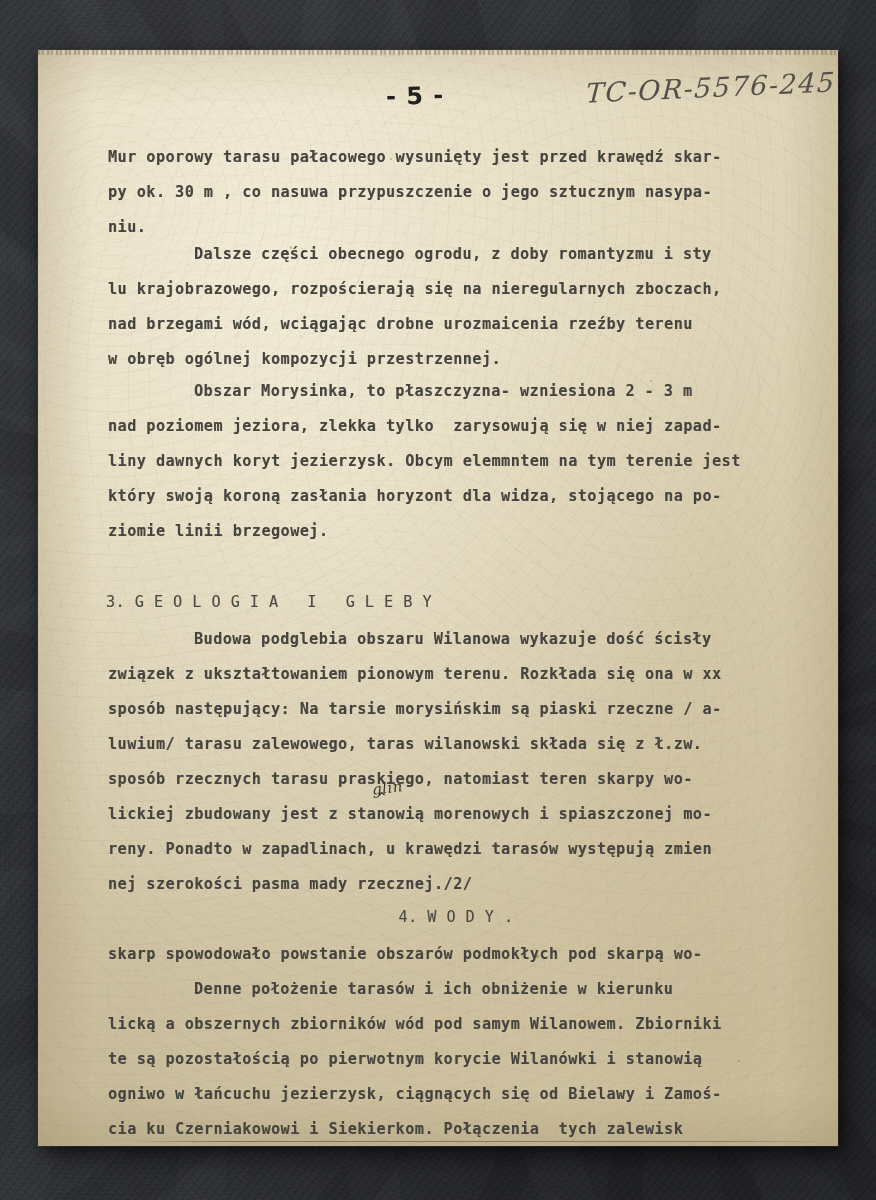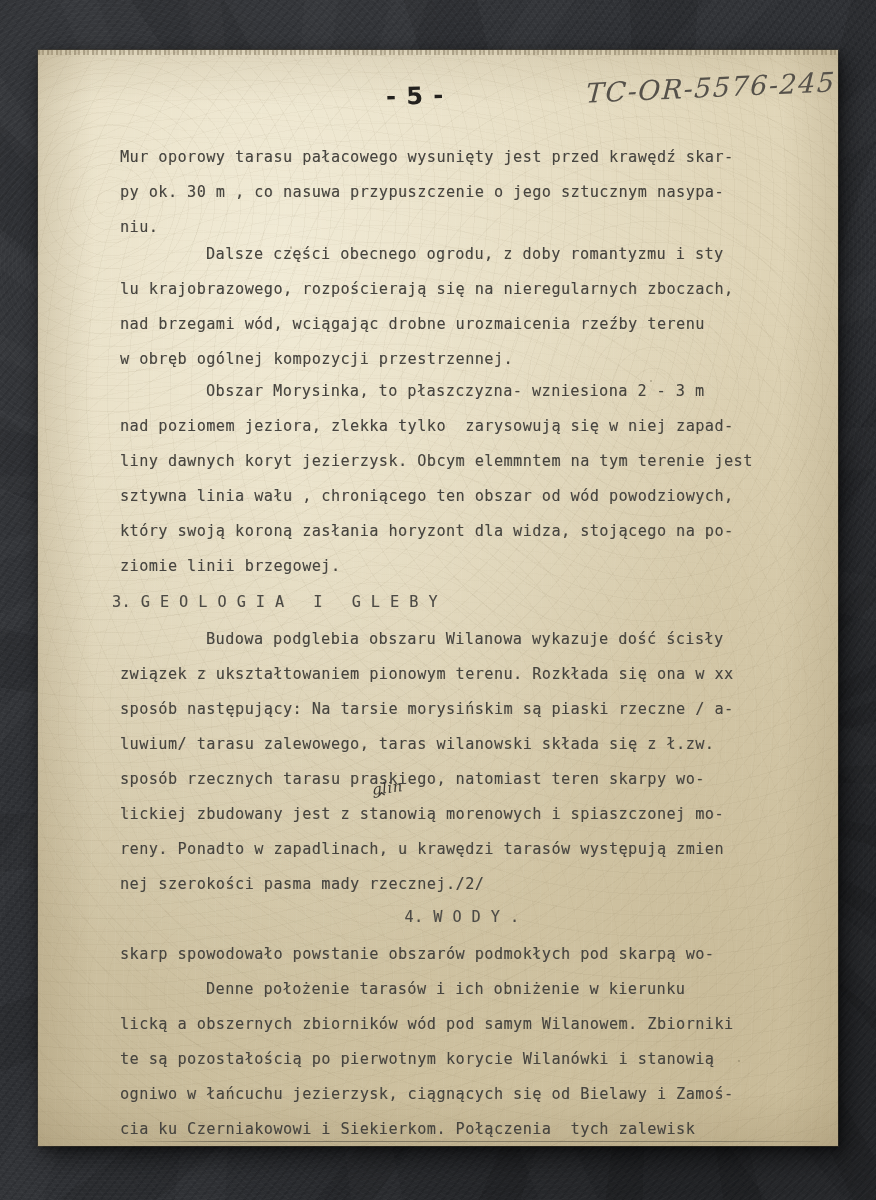--- a/index.html
+++ b/index.html
@@ -102,30 +102,30 @@
   .ref-no {
     position:absolute; left:482px; top:0px;
     font-family:"DejaVu Serif", serif;
     font-size:27px; color:#55514a;
     letter-spacing:1.5px;
     font-style:italic;
     transform:rotate(-2.6deg) skewX(-6deg);
     white-space:nowrap;
   }
 
-  .para { position:absolute; left:16px; width:700px; }
+  .para { position:absolute; left:4px; width:700px;font-weight:bold; }
   .ln {
     height:35px; line-height:35px;
     white-space:pre;
     text-shadow:0.4px 0.3px 0 rgba(70,68,63,0.32);
   }
   .ln.ind { padding-left:86px; }
 
   .heading {
-    position:absolute; left:8px; width:700px;
+    position:absolute; left:2px; width:700px;
     height:35px; line-height:35px;
     letter-spacing:0.5px;
     white-space:pre;
     color:#4c4a45;
     text-shadow:0.4px 0.3px 0 rgba(70,68,63,0.30);
   }
 
   
   .handnote {
     position:absolute;
@@ -194,21 +194,20 @@
     <div class="ln ind">Dalsze części obecnego ogrodu, z doby romantyzmu i sty</div>
     <div class="ln">lu krajobrazowego, rozpościerają się na nieregularnych zboczach,</div>
     <div class="ln">nad brzegami wód, wciągając drobne urozmaicenia rzeźby terenu</div>
     <div class="ln">w obręb ogólnej kompozycji przestrzennej.</div>
   </div>
 
   <div class="para" style="top:374px;">
     <div class="ln ind">Obszar Morysinka, to płaszczyzna- wzniesiona 2 - 3 m</div>
     <div class="ln">nad poziomem jeziora, zlekka tylko  zarysowują się w niej zapad-</div>
     <div class="ln">liny dawnych koryt jezierzysk. Obcym elemmntem na tym terenie jest</div>
-    <div class="ln">sztywna linia wału , chroniącego ten obszar od wód powodziowych,</div>
     <div class="ln">który swoją koroną zasłania horyzont dla widza, stojącego na po-</div>
     <div class="ln">ziomie linii brzegowej.</div>
   </div>
 
   <div class="heading" style="top:585px;">3. G E O L O G I A   I   G L E B Y</div>
 
   <div class="para" style="top:622px;">
     <div class="ln ind">Budowa podglebia obszaru Wilanowa wykazuje dość ścisły</div>
     <div class="ln">związek z ukształtowaniem pionowym terenu. Rozkłada się ona w xx</div>
     <div class="ln">sposób następujący: Na tarsie morysińskim są piaski rzeczne / a-</div>

